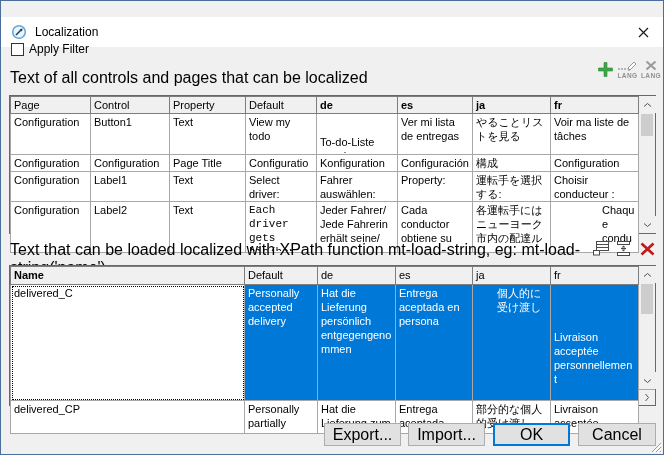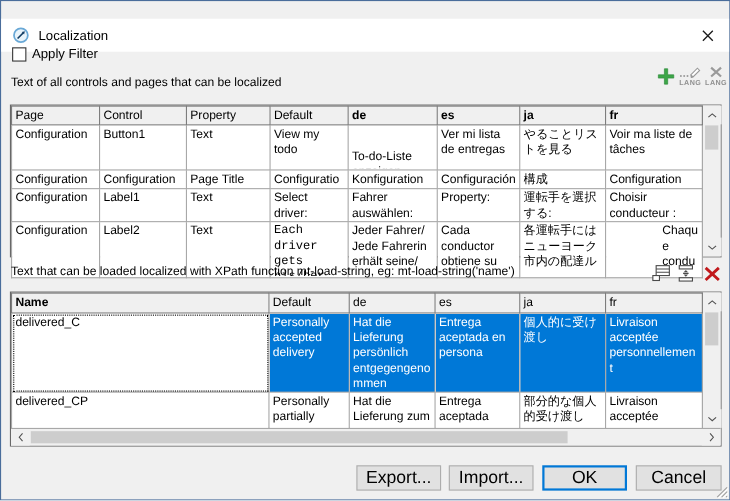--- a/index.html
+++ b/index.html
@@ -9,21 +9,21 @@
     background:#f0f0f0;border:1px solid #4a6d9b;
     font-family:"Liberation Sans",sans-serif;font-size:12px;color:#000;
     overflow:hidden;
   }
   .titlebar{position:absolute;left:0;top:16px;right:0;height:30px;background:#fff;}
   .titleicon{position:absolute;left:10px;top:7px;width:16px;height:16px;}
   .titletext{position:absolute;left:34px;top:8px;font-size:12px;}
   .closebtn{position:absolute;right:0;top:0;width:40px;height:30px;display:flex;align-items:center;justify-content:center;cursor:default;}
   .cbrow{position:absolute;left:10px;top:41px;display:flex;align-items:center;}
   .cb{width:13px;height:13px;background:#fff;border:1px solid #333;margin-right:5px;}
-  .seclabel{position:absolute;left:9px;font-size:11px;}
+  .seclabel{position:absolute;left:9px;font-size:16px;}
   .lbl1{top:68px;} .lbl2{top:240px;}
   .toolbtn{position:absolute;display:flex;flex-direction:column;align-items:center;cursor:default;}
   .langcap{font-size:6.5px;font-weight:bold;letter-spacing:.4px;color:#8f8f8f;line-height:7px;margin-top:1px;}
   .gridwrap{position:absolute;left:8px;width:647px;background:#fff;border:1px solid #686868;}
   .gw1{top:94px;height:139px;}
   .gw2{top:264px;height:141px;}
   table.grid{border-collapse:collapse;table-layout:fixed;position:absolute;left:0;top:0;}
   .grid th,.grid td{border:1px solid #a8a8a8;padding:1px 3px;text-align:left;vertical-align:top;
     font-weight:normal;font-size:11px;line-height:14px;overflow:hidden;word-wrap:break-word;overflow-wrap:break-word;}
   .grid th{background:#f0f0f0;border-color:#7d7d7d;}
@@ -317,24 +317,24 @@
             <td class="sel">
               <div class="cc" style="height: 69px;">Personally accepted delivery</div>
             </td>
             <td class="sel">
               <div class="cc" style="height: 69px;">Hat die Lieferung persönlich entgegengenommen</div>
             </td>
             <td class="sel">
               <div class="cc" style="height: 69px;">Entrega aceptada en persona</div>
             </td>
             <td class="sel">
-              <div class="cc" style="height: 69px;">個人的に受け渡し</div>
-            </td>
-            <td class="sel">
-              <div class="cc" style="height: 69px;">Livraison acceptée personnellement</div>
+              <div class="cc" style="height: 69px; margin-left: 21px;">個人的に受け渡し</div>
+            </td>
+            <td class="sel">
+              <div class="cc" style="height: 69px; margin-top: 44px;">Livraison acceptée personnellement</div>
             </td>
           </tr>
           <tr style="height: 17px;">
             <td>
               <div class="cc" style="height: 30px;">delivered_CP</div>
             </td>
             <td>
               <div class="cc" style="height: 30px;">Personally partially accepted</div>
             </td>
             <td>

